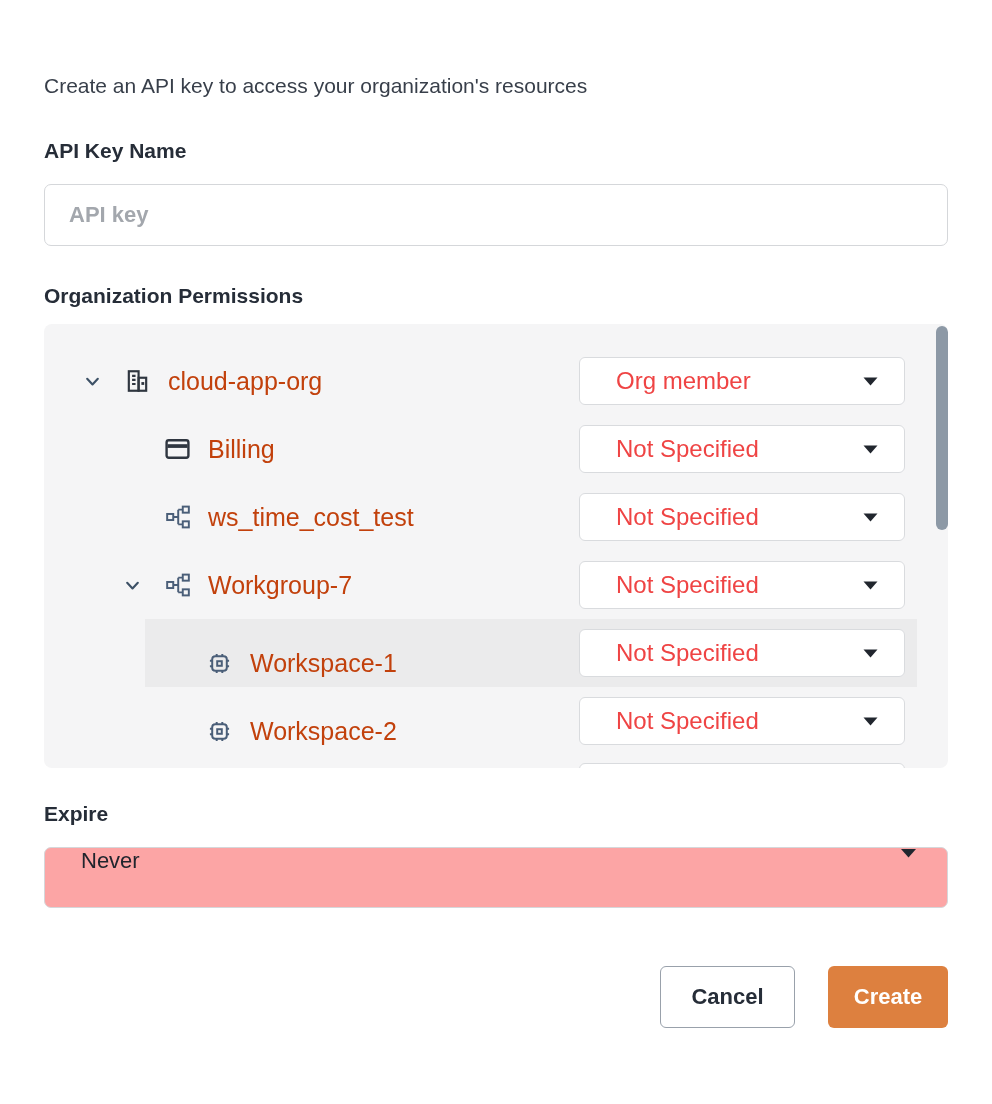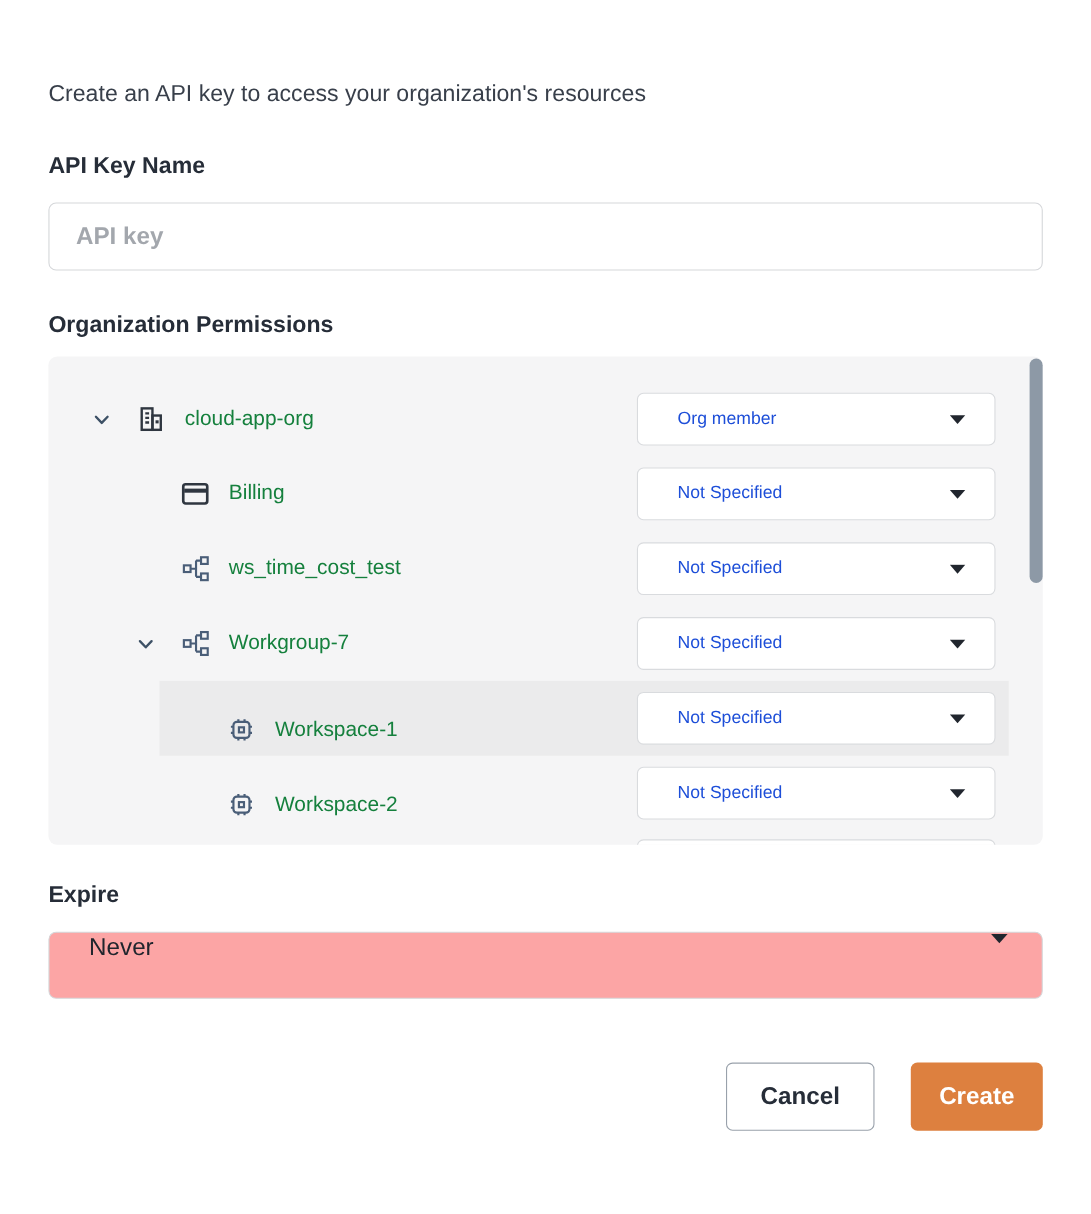--- a/index.html
+++ b/index.html
@@ -119,43 +119,43 @@
   }
   .chevron-slot.hidden { visibility: hidden; }
   .icon-slot {
     width: 27px;
     margin-right: 17px;
     display: flex;
     align-items: center;
     justify-content: center;
   }
   .row-label {
-    font-size: 19px;
-    color: #15803d;
+    font-size: 25px;
+    color: #c2410c;
     white-space: nowrap;
   }
   .perm-select {
     position: relative;
     flex: 0 0 auto;
     width: 326px;
     height: 48px;
     margin-right: 43px;
     background: #ffffff;
     border: 1px solid #d9dbde;
     border-radius: 6px;
     display: flex;
     align-items: center;
     justify-content: space-between;
     box-sizing: border-box;
     padding: 0 26px 0 36px;
     cursor: pointer;
   }
   .perm-value {
-    font-size: 16px;
-    color: #1d4ed8;
+    font-size: 24px;
+    color: #ef4444;
     white-space: nowrap;
   }
   .tree-row.partial .row-left { visibility: hidden; }
   .tree-row.partial { align-items: flex-start; }
   .tree-row.partial .perm-select { margin-top: 8px; }
   .scroll-thumb {
     position: absolute;
     top: 2px;
     right: 0;
     width: 12px;

